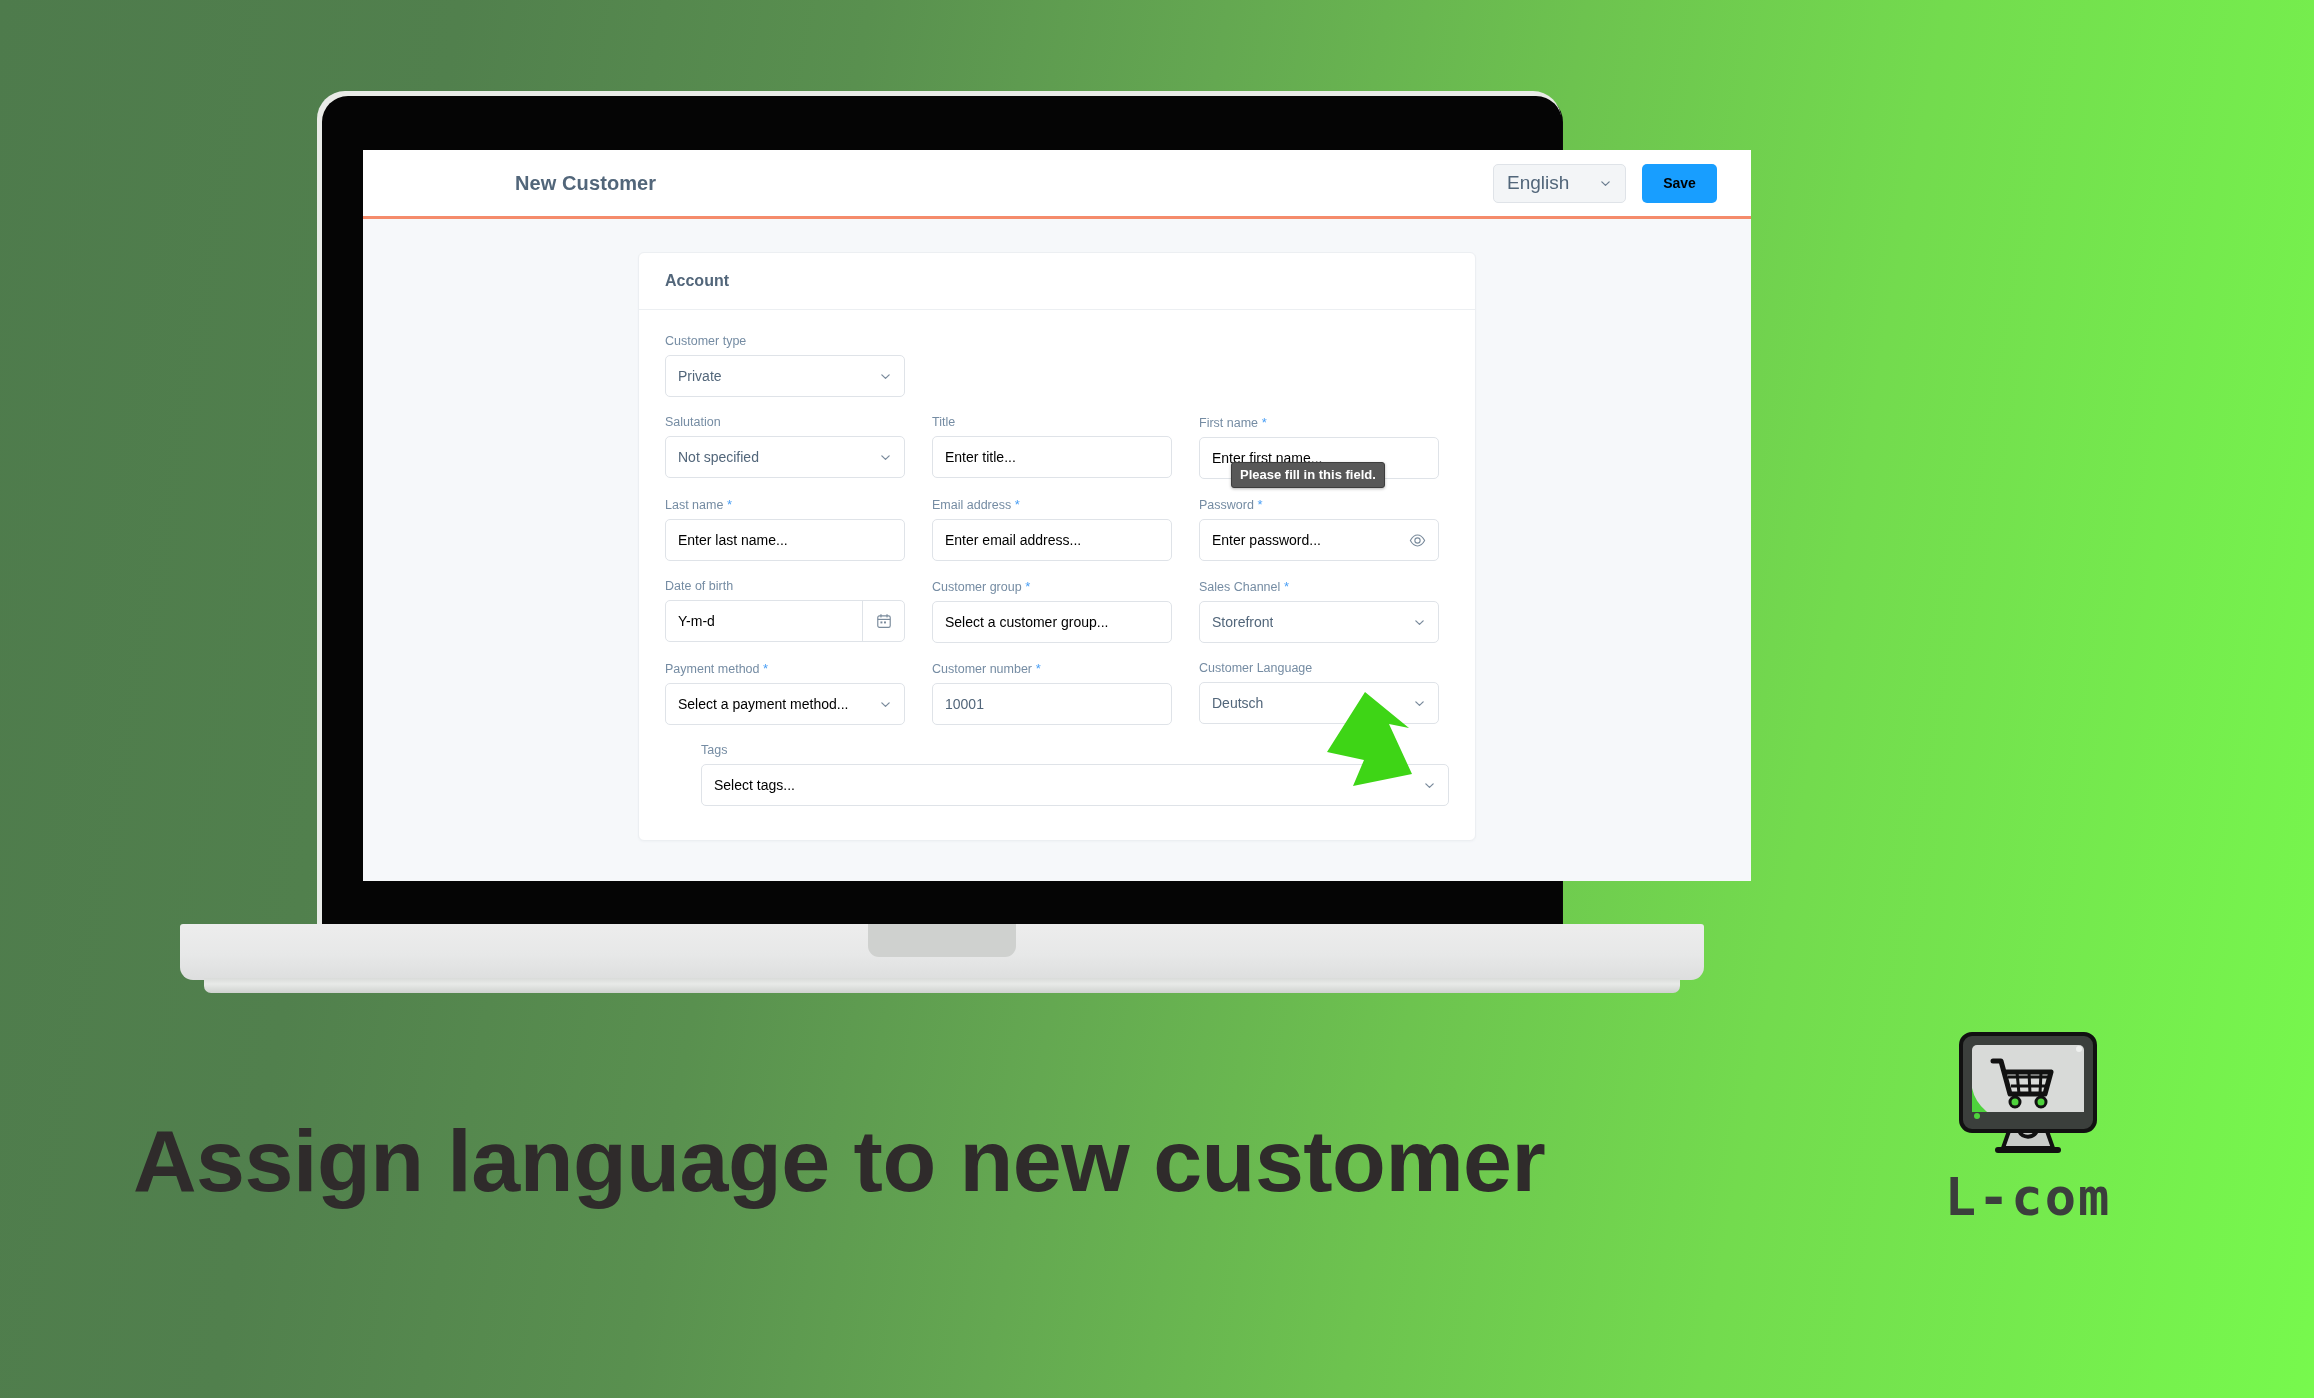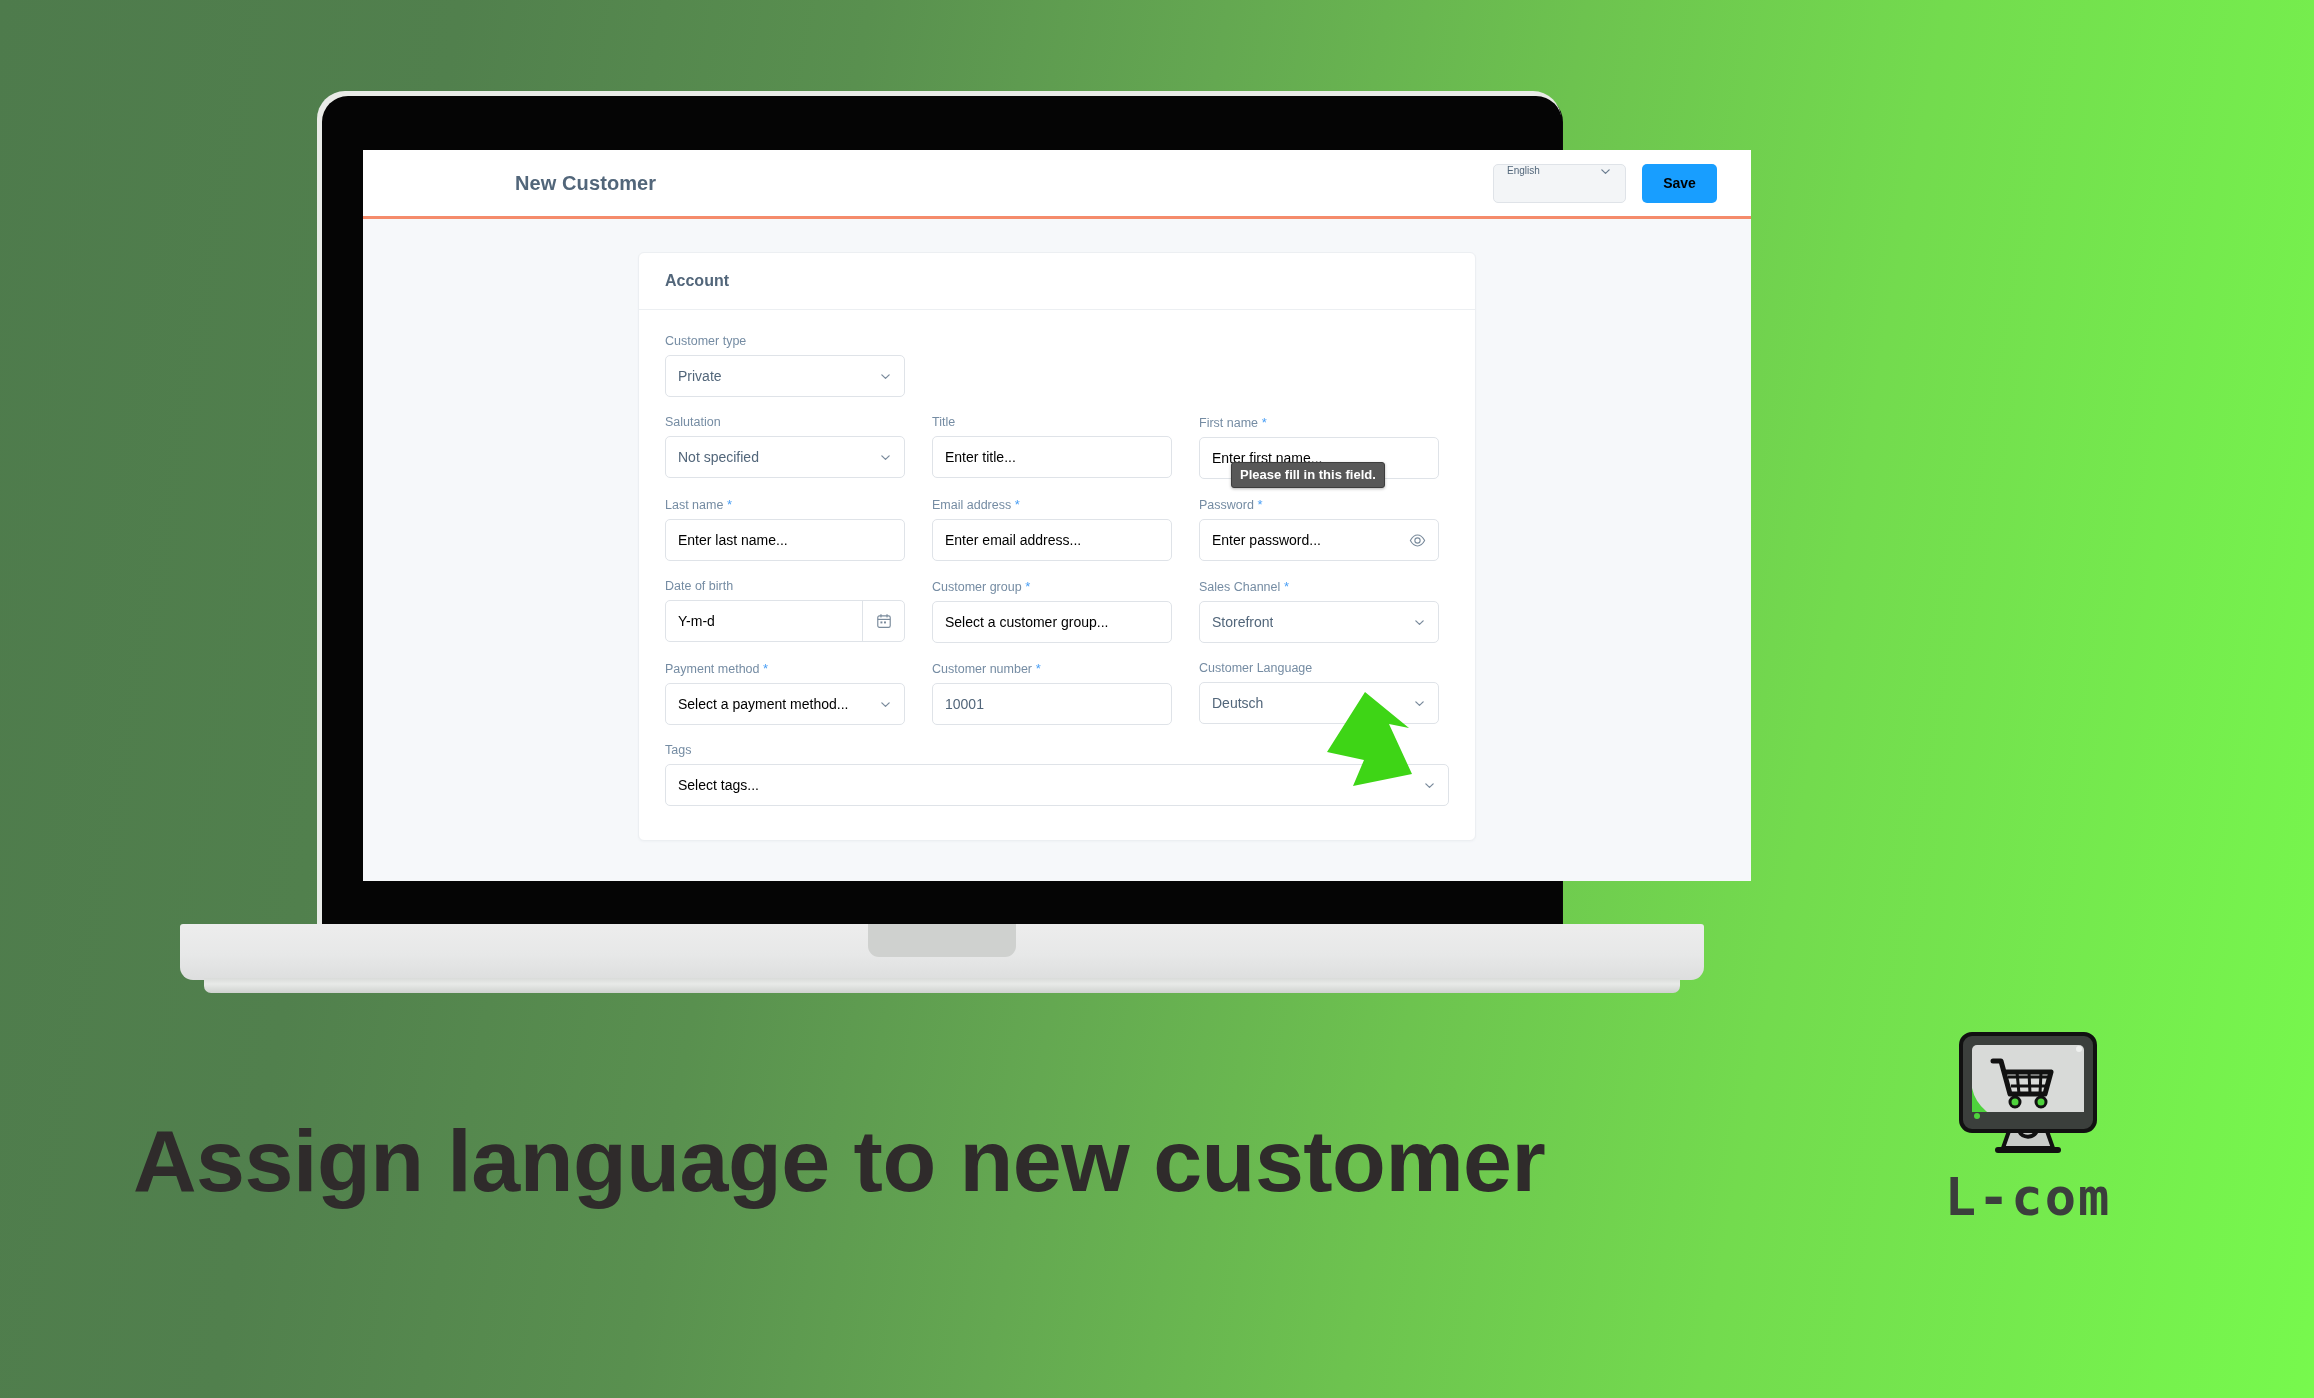--- a/index.html
+++ b/index.html
@@ -108,22 +108,23 @@
   }
 
   .lang-select {
     position: relative;
     width: 133px;
     height: 39px;
     background: #f3f5f7;
     border: 1px solid #dfe3e8;
     border-radius: 5px;
     display: flex;
+    align-items: center;
     padding: 0 13px;
-    font-size: 10px;
+    font-size: 19px;
     color: #52667a;
   }
   .lang-select .chev { margin-left: auto; }
 
   #save-button {
     height: 39px;
     min-width: 75px;
     padding: 0 18px;
     background: #189eff;
     border: none;
@@ -165,21 +166,21 @@
   }
   #card-body { padding: 24px 26px 34px 26px; }
 
   .form-row {
     display: flex;
     gap: 27px;
     margin-bottom: 18px;
   }
   .form-row:last-child { margin-bottom: 0; }
   .field { width: 240px; position: relative; }
-  .field.full { width: 100%; }
+  .field.full { width: 100%; margin-left: 36px; }
   .field.spacer { visibility: hidden; }
 
   .field-label {
     display: block;
     font-size: 12.5px;
     color: #758ca3;
     margin-bottom: 7px;
     white-space: nowrap;
   }
   .req { color: #4a9ff5; font-size: 13px; }

